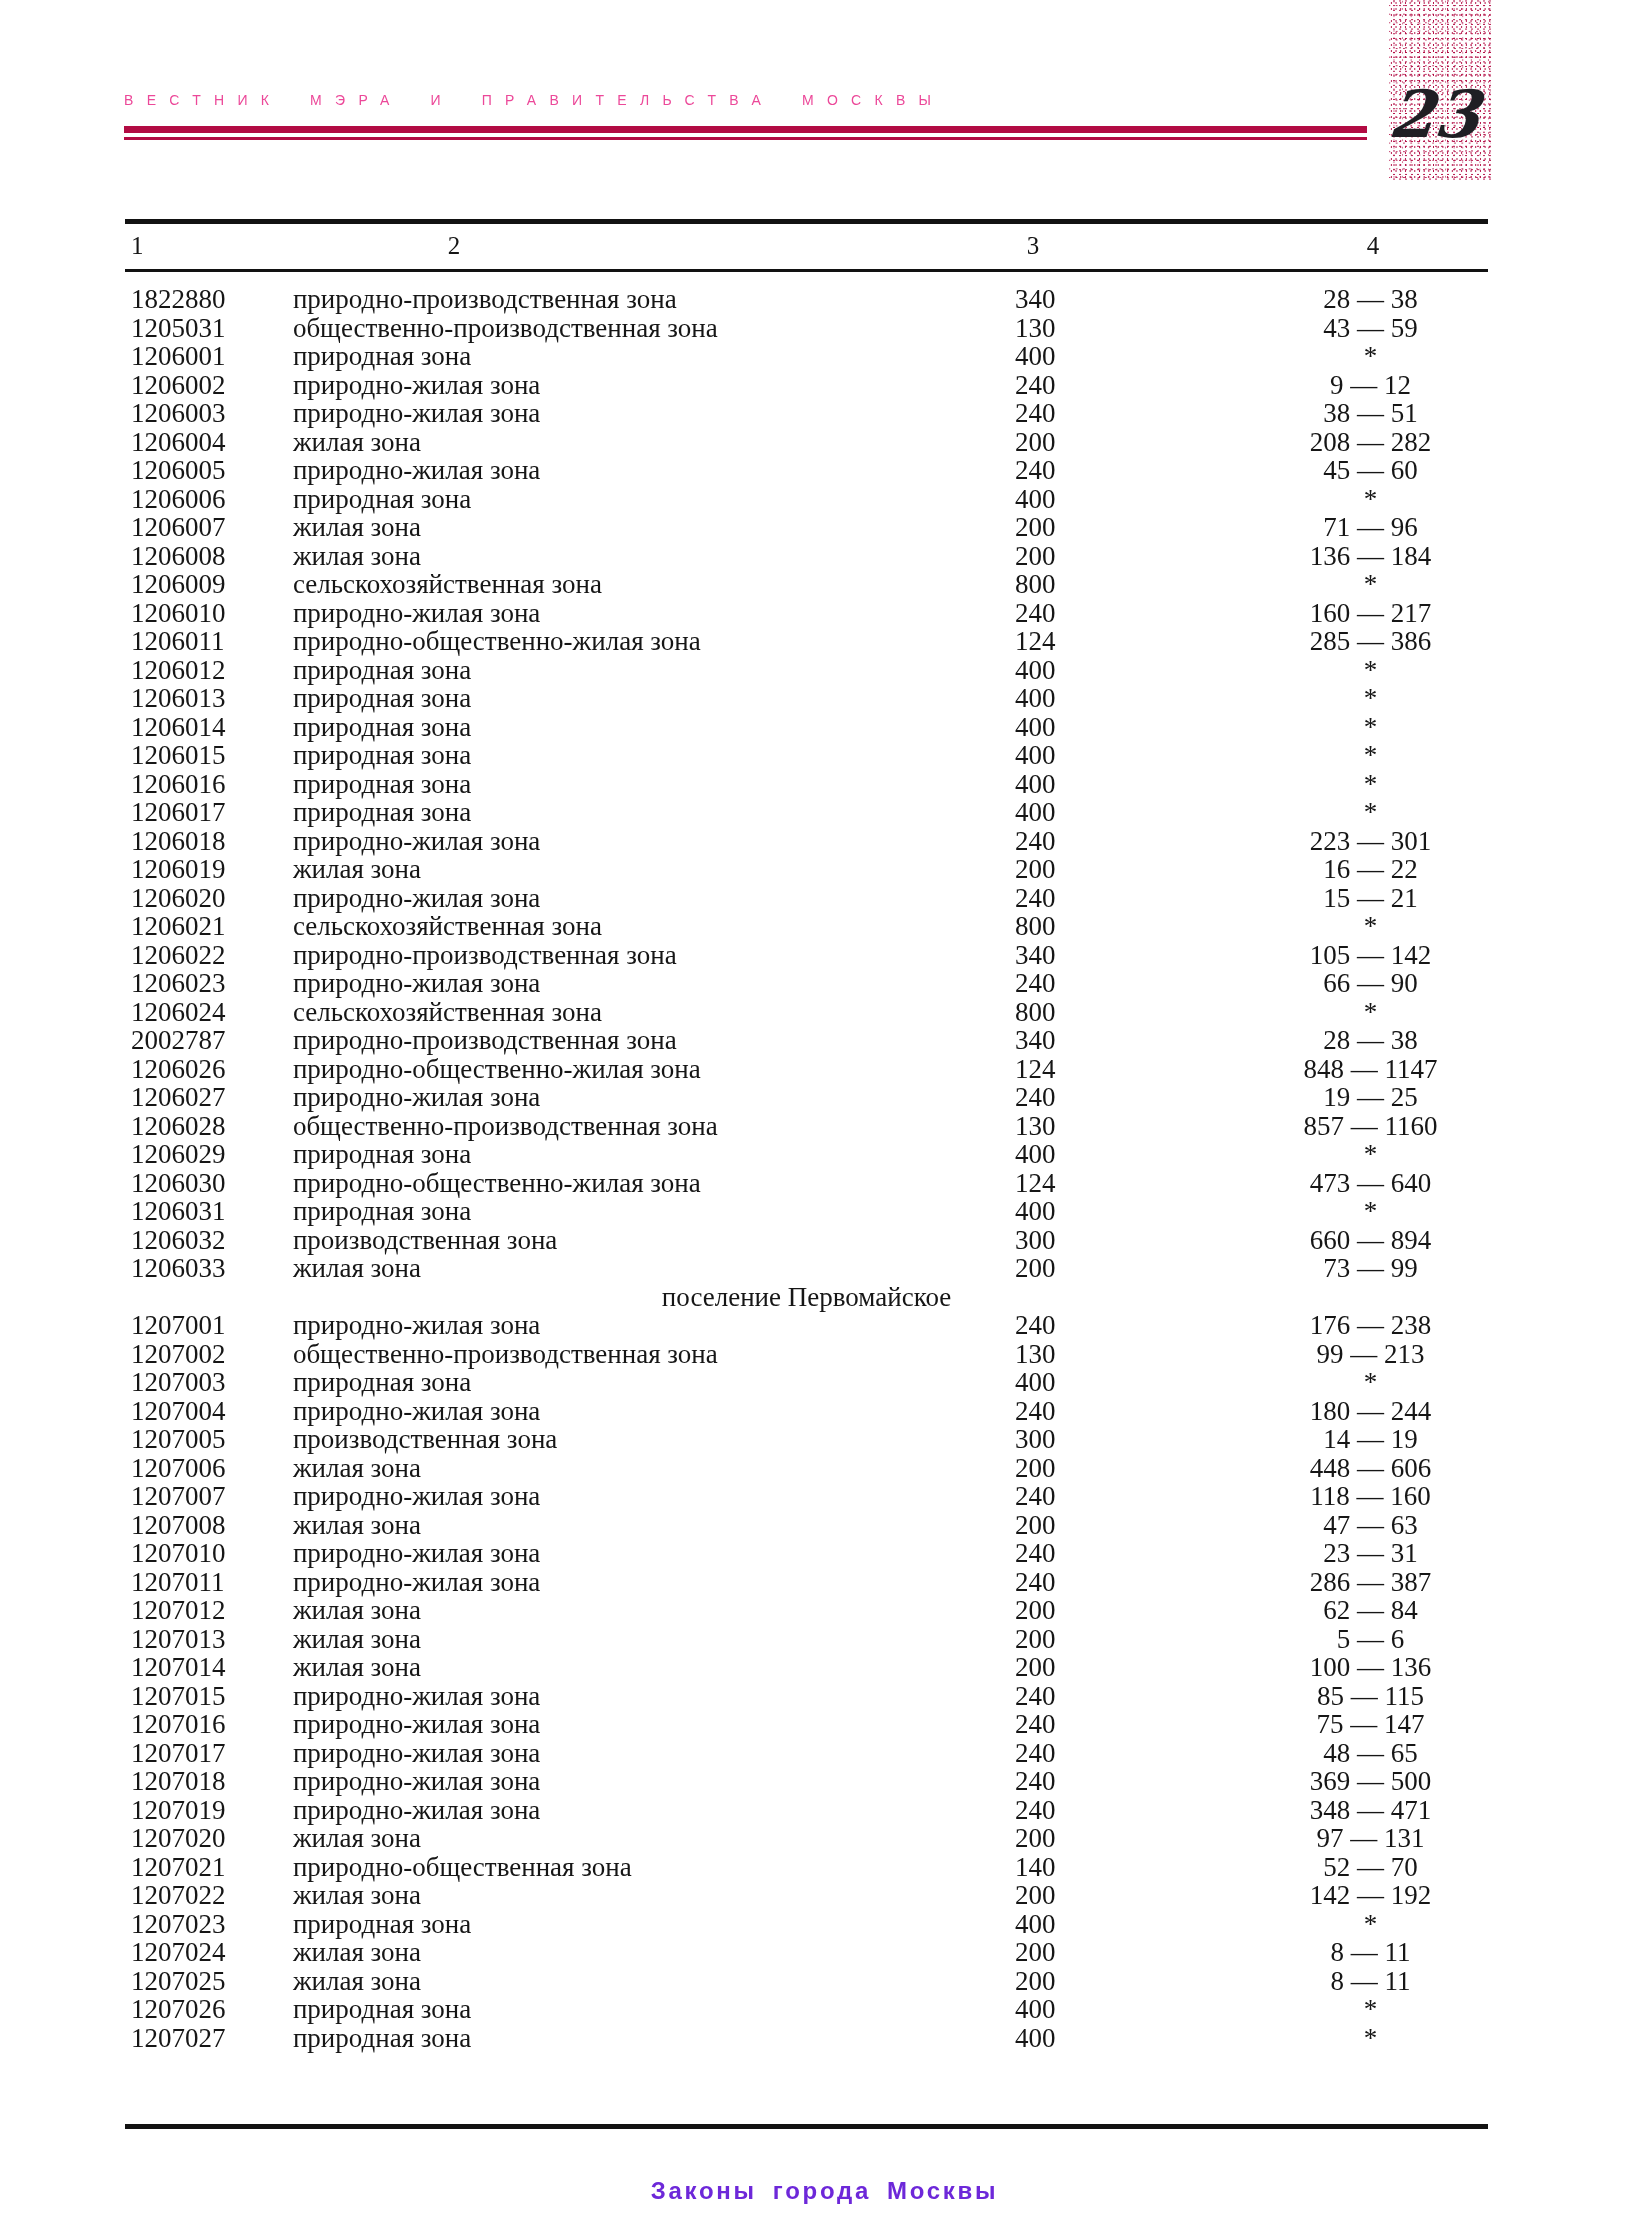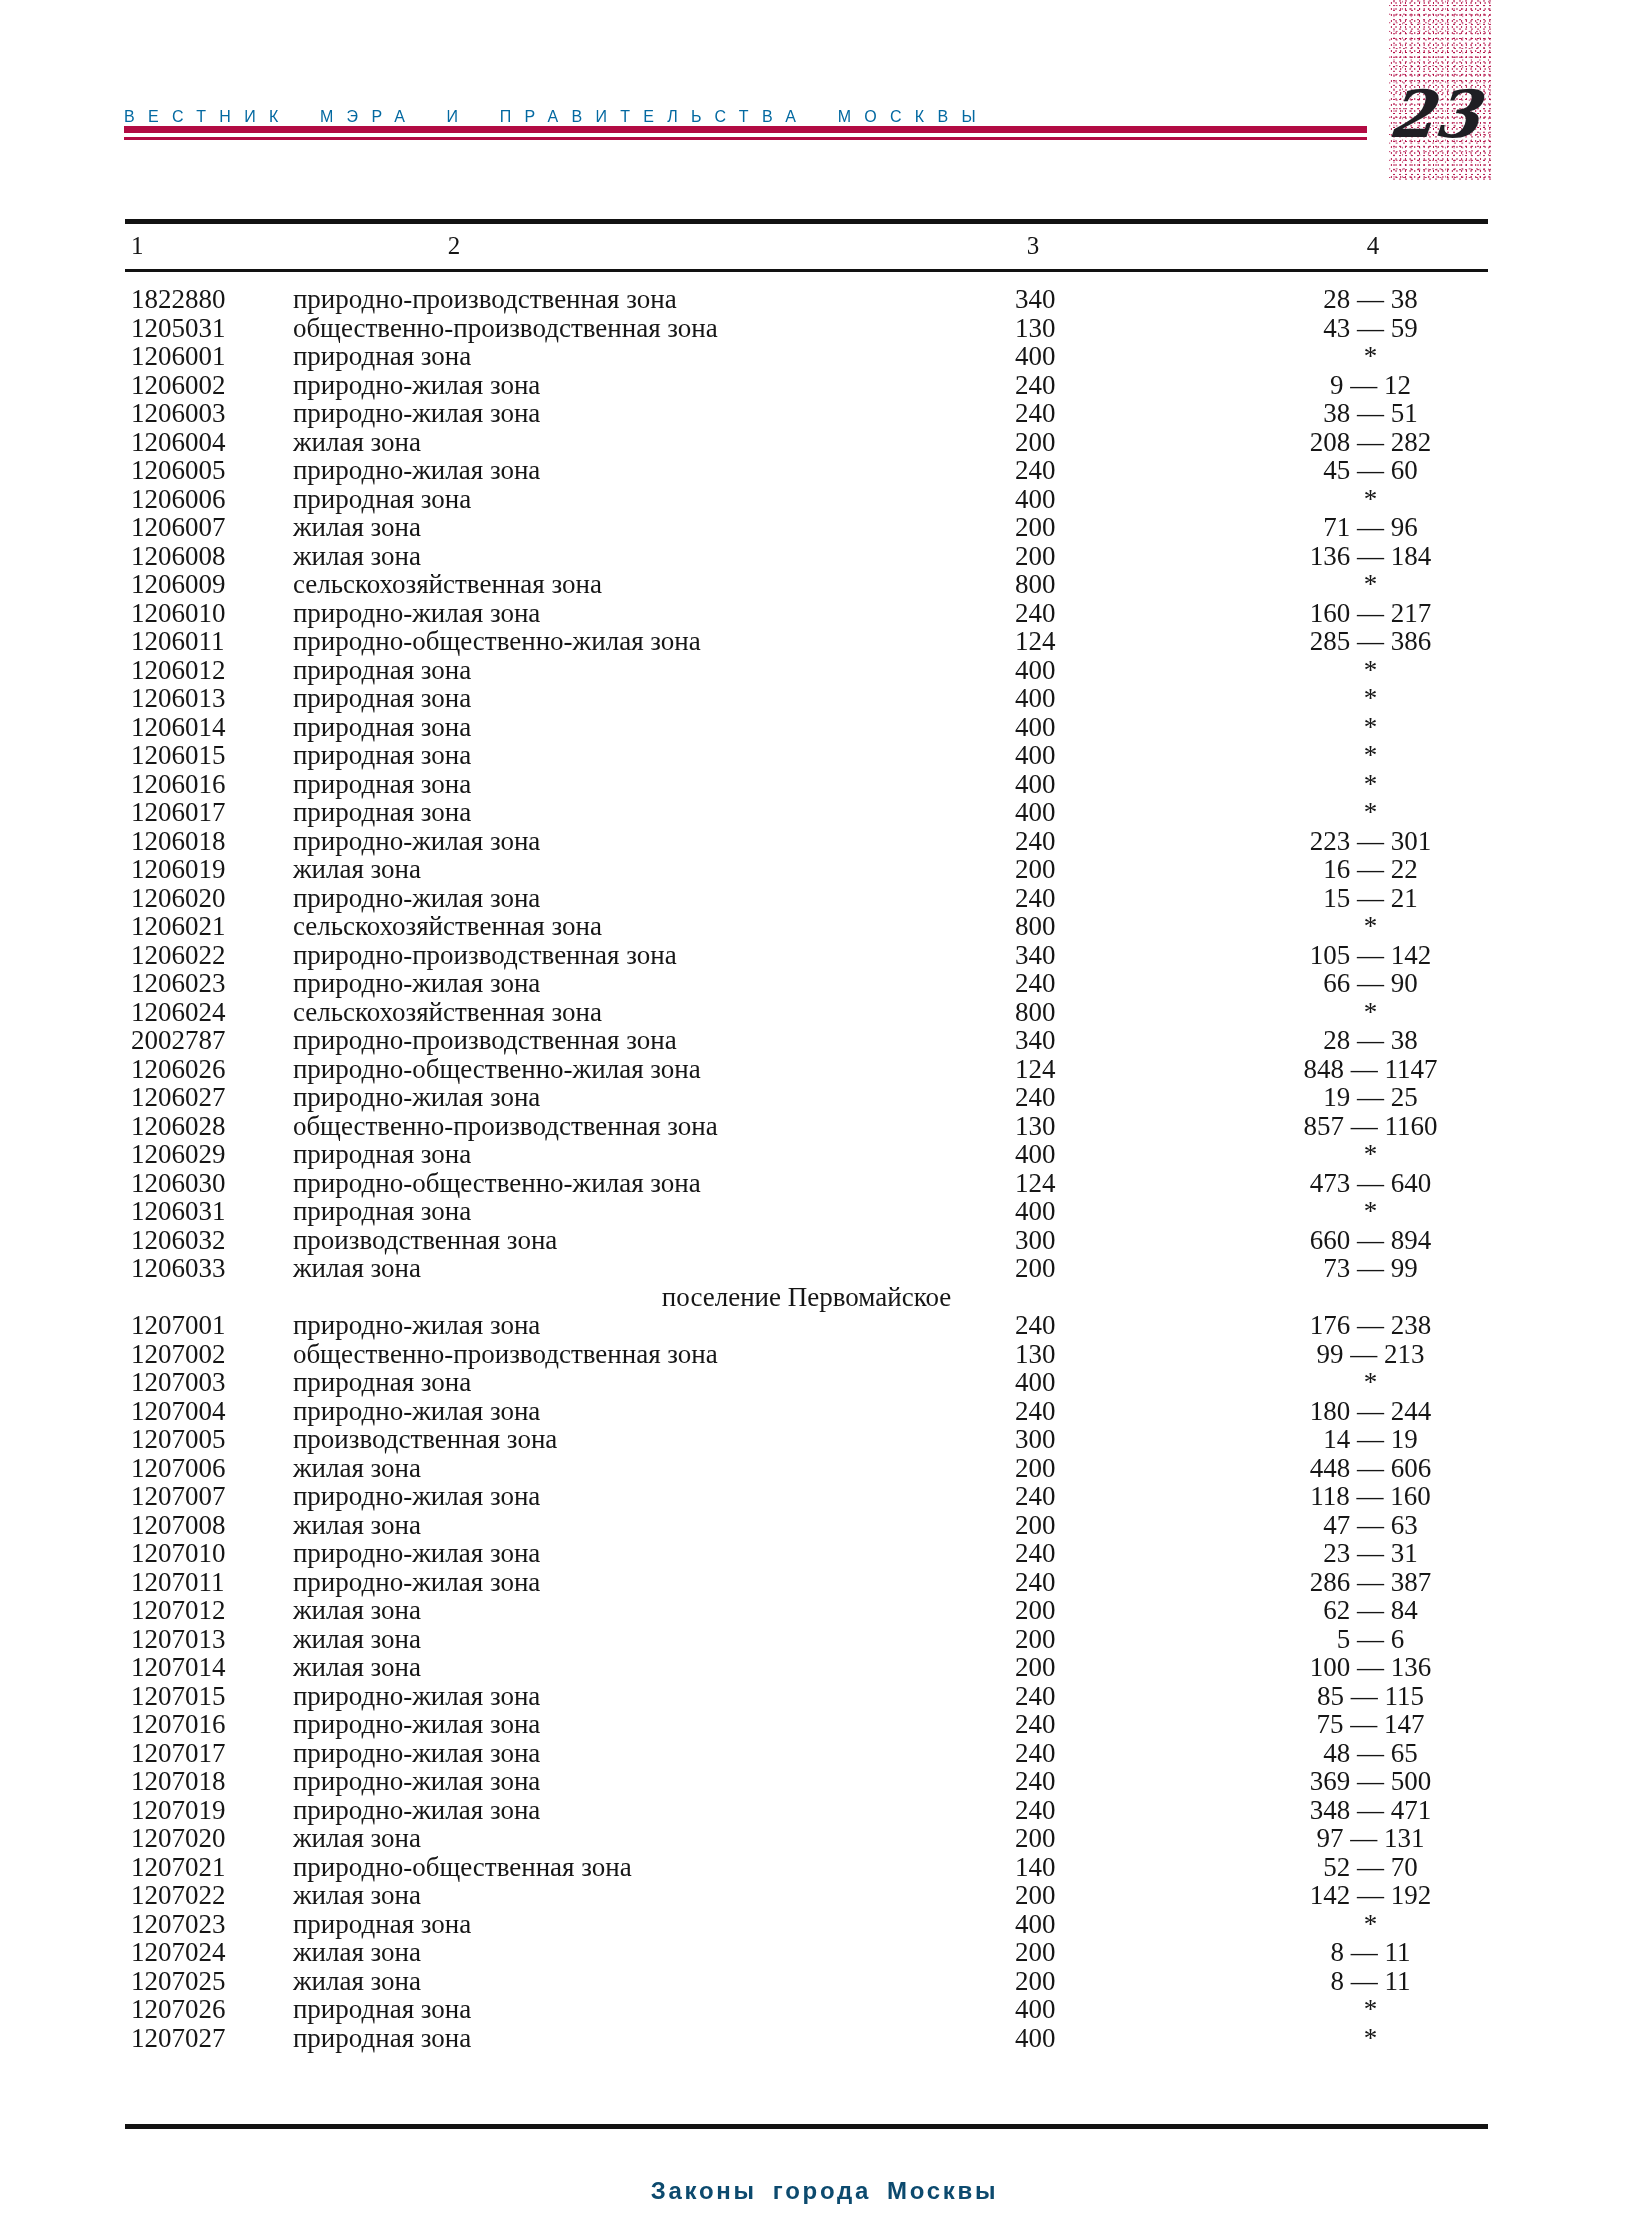--- a/index.html
+++ b/index.html
@@ -7,23 +7,23 @@
     position:relative;
     width:1649px;height:2239px;
     background:#fff;
     font-family:"Liberation Serif",serif;
     color:#161616;
     overflow:hidden;
   }
 
   
   .masthead{
-    position:absolute;left:124px;top:108px;
+    position:absolute;left:124px;top:92px;
     font-family:"Liberation Sans",sans-serif;
-    font-size:16px;font-weight:400;color:#0369a1;
+    font-size:14px;font-weight:400;color:#ec4899;
     letter-spacing:13.3px;word-spacing:10.6px;white-space:nowrap;
   }
   .rule{position:absolute;left:124px;width:1243px;background:#b20b43;}
   .rule.thick{top:126px;height:6.7px;}
   .rule.thin{top:137px;height:2.7px;}
 
   
   .pagenum-box{
     position:absolute;left:1389px;top:0;width:102px;height:182px;
     background-color:#fff;
@@ -66,21 +66,21 @@
   .c-name{width:663px;overflow:visible;}
   .c-v3{width:160px;text-align:center;}
   .c-v4{width:235px;margin-left:138px;text-align:center;}
   .section-row{text-align:center;}
 
   
   .footer-text{
     position:absolute;left:0;top:2177px;width:1649px;
     text-align:center;
     font-family:"Liberation Sans",sans-serif;
-    font-weight:700;font-size:24px;color:#0c4a6e;
+    font-weight:700;font-size:24px;color:#6d28d9;
     letter-spacing:2.7px;word-spacing:6.7px;
   }
 </style>
 </head>
 <body>
 
 <div class="page">
 
   <div class="masthead">ВЕСТНИК МЭРА И ПРАВИТЕЛЬСТВА МОСКВЫ</div>
   <div class="rule thick"></div>

